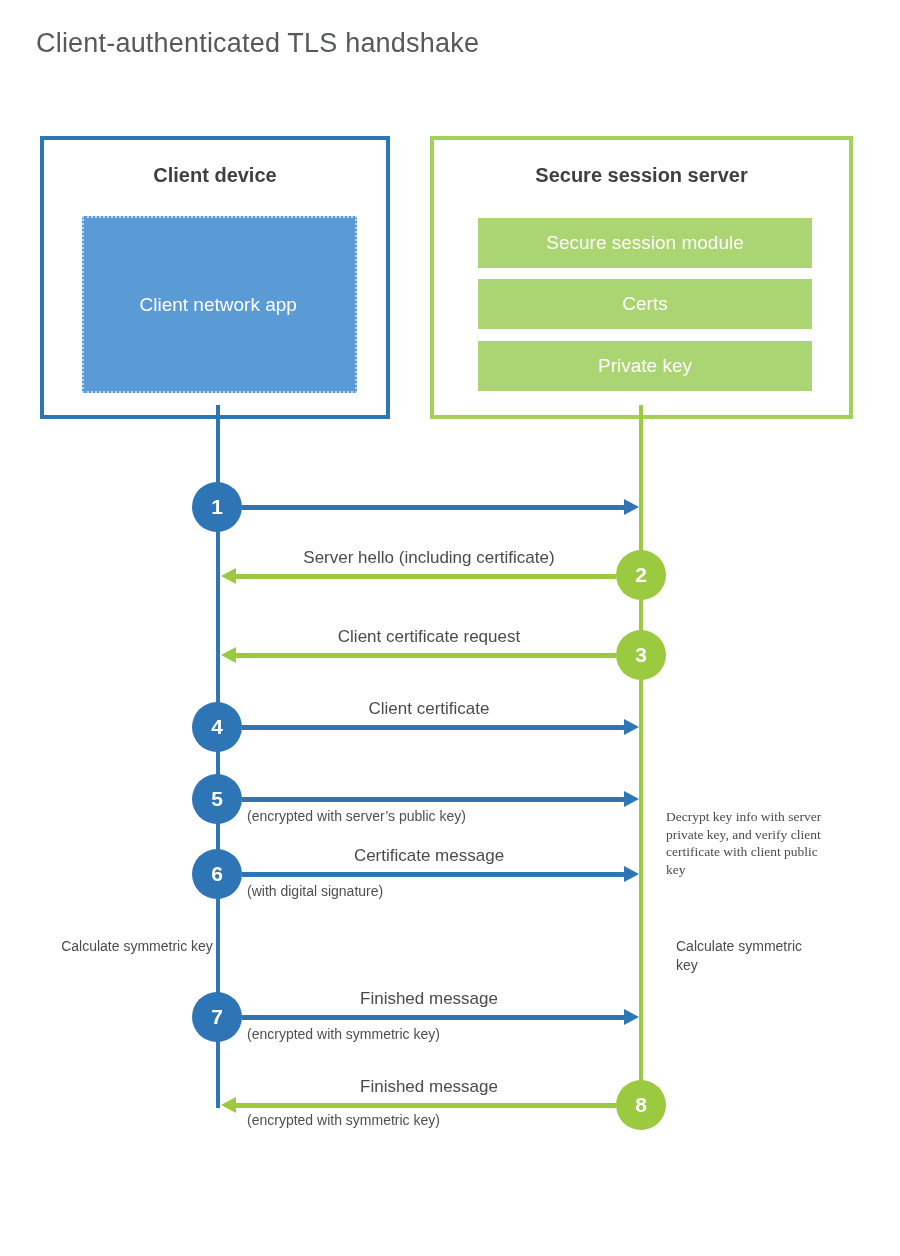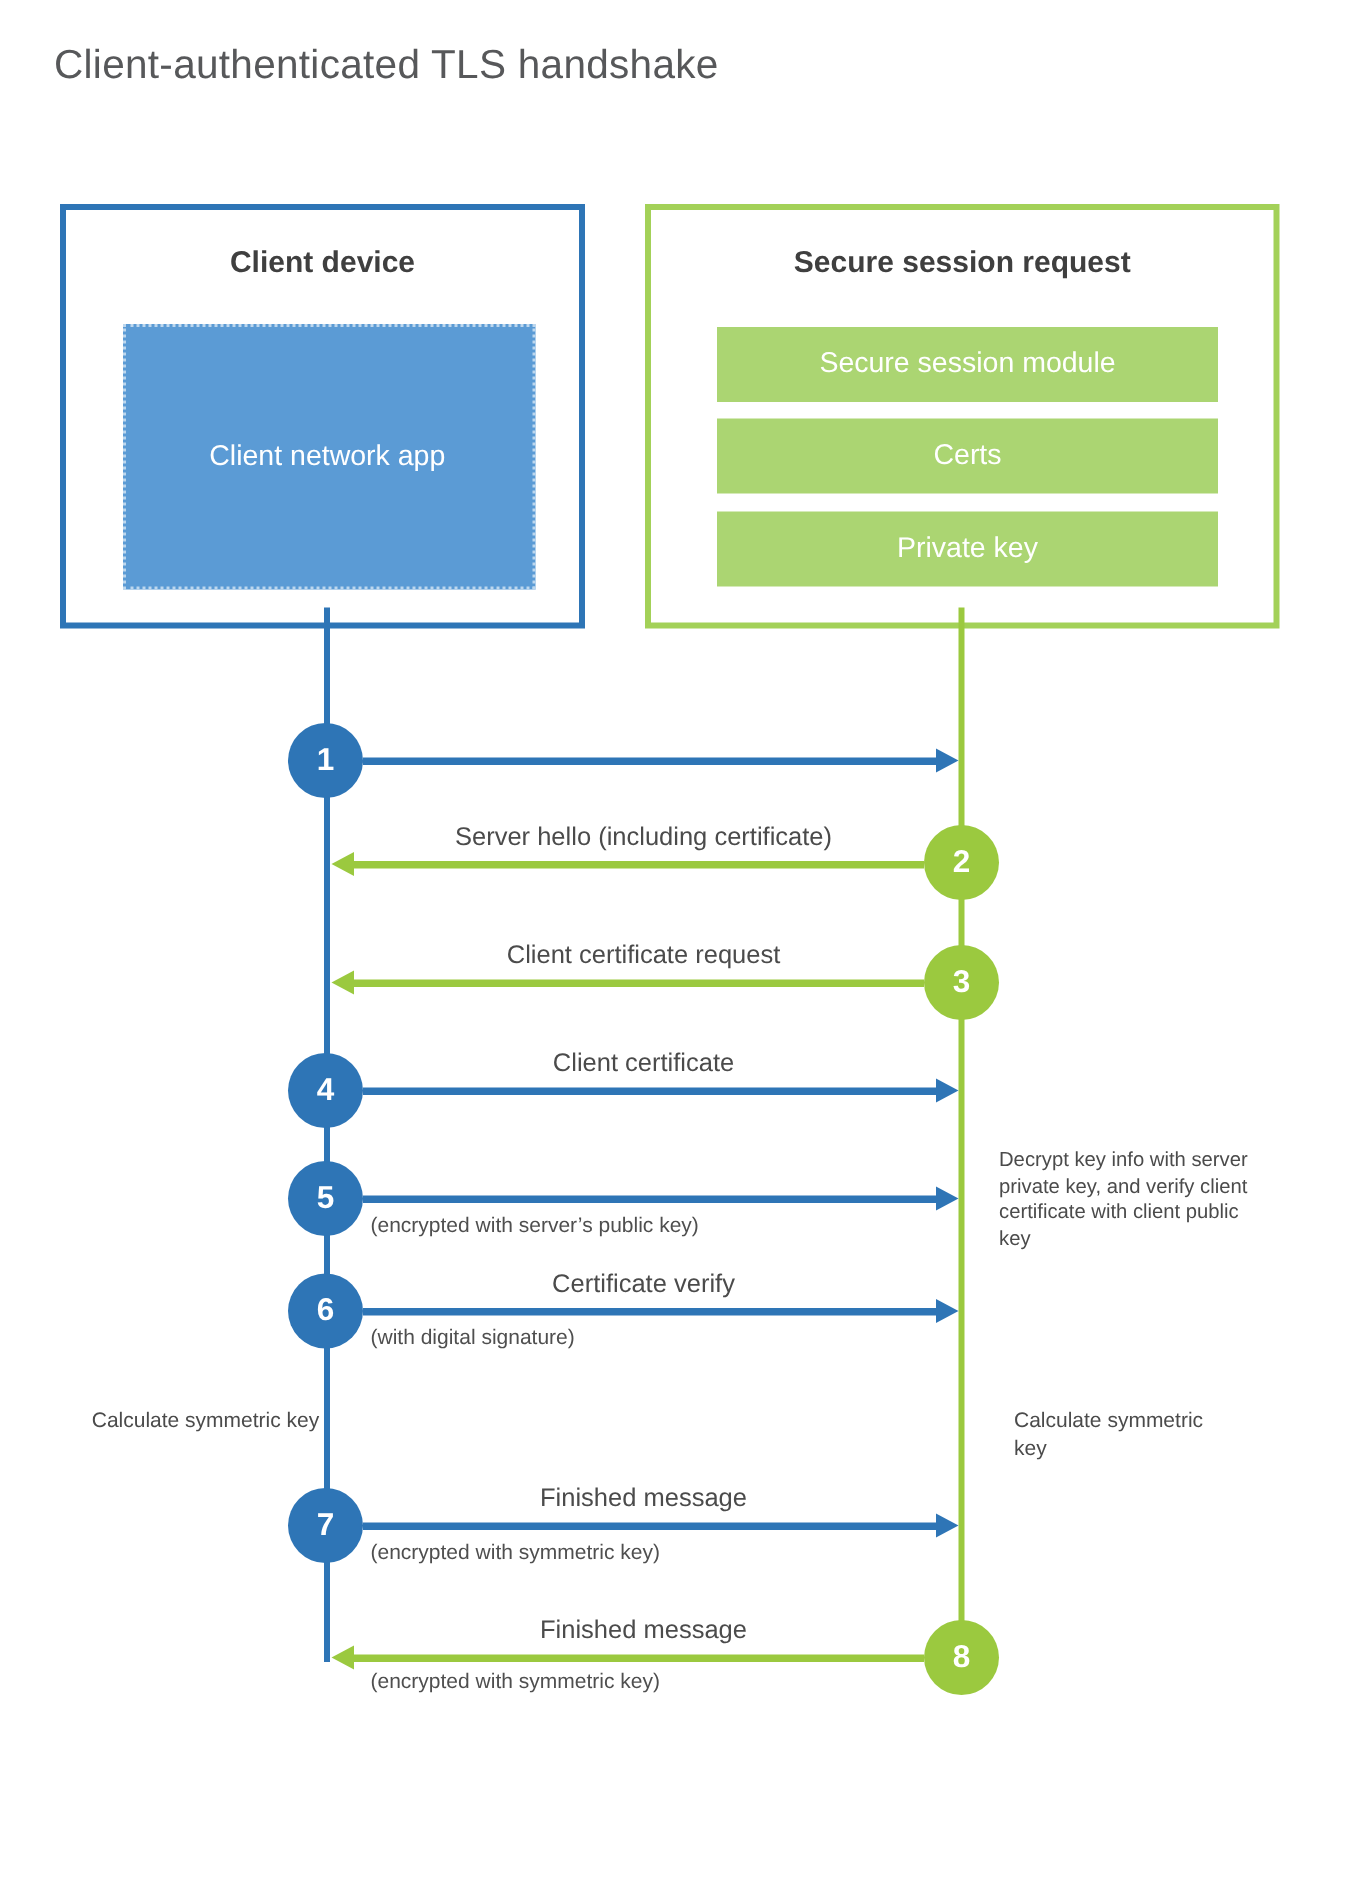--- a/index.html
+++ b/index.html
@@ -44,40 +44,40 @@
   .head-left{border-top:8px solid transparent;border-bottom:8px solid transparent;border-right:15px solid #9bc93f;}
 
   
   .label{position:absolute;left:229px;width:400px;text-align:center;font-size:17px;
     color:#4b4b4b;z-index:2;}
   .sub{position:absolute;left:247px;width:400px;text-align:left;font-size:14px;
     color:#4f4f4f;z-index:2;}
 
   
   .note{position:absolute;font-size:13.5px;color:#4b4b4b;line-height:17.5px;z-index:2;}
-  .note.decrypt{left:666px;top:764px;width:172px;text-align:left;}
+  .note.decrypt{left:666px;top:808px;width:172px;text-align:left;font-family:Liberation Serif, serif;}
   .note.calc-left{left:58px;top:937px;width:158px;text-align:center;font-size:14px;line-height:19px;}
   .note.calc-right{left:676px;top:937px;width:130px;text-align:left;font-size:14px;line-height:19px;}
 </style>
 </head>
 <body>
 
 <div class="canvas">
 
   <div class="page-title">Client-authenticated TLS handshake</div>
 
   <div class="box client">
     <div class="box-title">Client device</div>
     <div class="app-rect">
       <span>Client network app</span>
     </div>
   </div>
 
   <div class="box server">
-    <div class="box-title">Secure session request</div>
+    <div class="box-title">Secure session server</div>
     <div class="bar b1">Secure session module</div>
     <div class="bar b2">Certs</div>
     <div class="bar b3">Private key</div>
   </div>
 
   <div class="lifeline blue"></div>
   <div class="lifeline green"></div>
 
   <div class="circle blue-c" style="left:192px;top:482px">1</div>
   <div class="shaft blue-bg" style="left:242px;top:505px;width:382px"></div>
@@ -97,21 +97,21 @@
   <div class="label" style="top:699px">Client certificate</div>
   <div class="shaft blue-bg" style="left:242px;top:725px;width:382px"></div>
   <div class="head head-right" style="left:624px;top:719px"></div>
 
   <div class="circle blue-c" style="left:192px;top:774px">5</div>
   <div class="shaft blue-bg" style="left:242px;top:797px;width:382px"></div>
   <div class="head head-right" style="left:624px;top:791px"></div>
   <div class="sub" style="top:808px">(encrypted with server’s public key)</div>
 
   <div class="circle blue-c" style="left:192px;top:849px">6</div>
-  <div class="label" style="top:846px">Certificate verify</div>
+  <div class="label" style="top:846px">Certificate message</div>
   <div class="shaft blue-bg" style="left:242px;top:872px;width:382px"></div>
   <div class="head head-right" style="left:624px;top:866px"></div>
   <div class="sub" style="top:883px">(with digital signature)</div>
 
   <div class="circle blue-c" style="left:192px;top:992px">7</div>
   <div class="label" style="top:989px">Finished message</div>
   <div class="shaft blue-bg" style="left:242px;top:1015px;width:382px"></div>
   <div class="head head-right" style="left:624px;top:1009px"></div>
   <div class="sub" style="top:1026px">(encrypted with symmetric key)</div>
 

